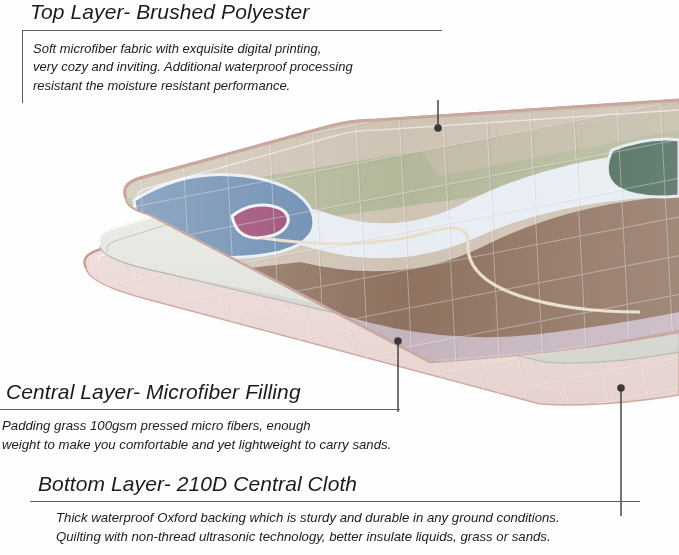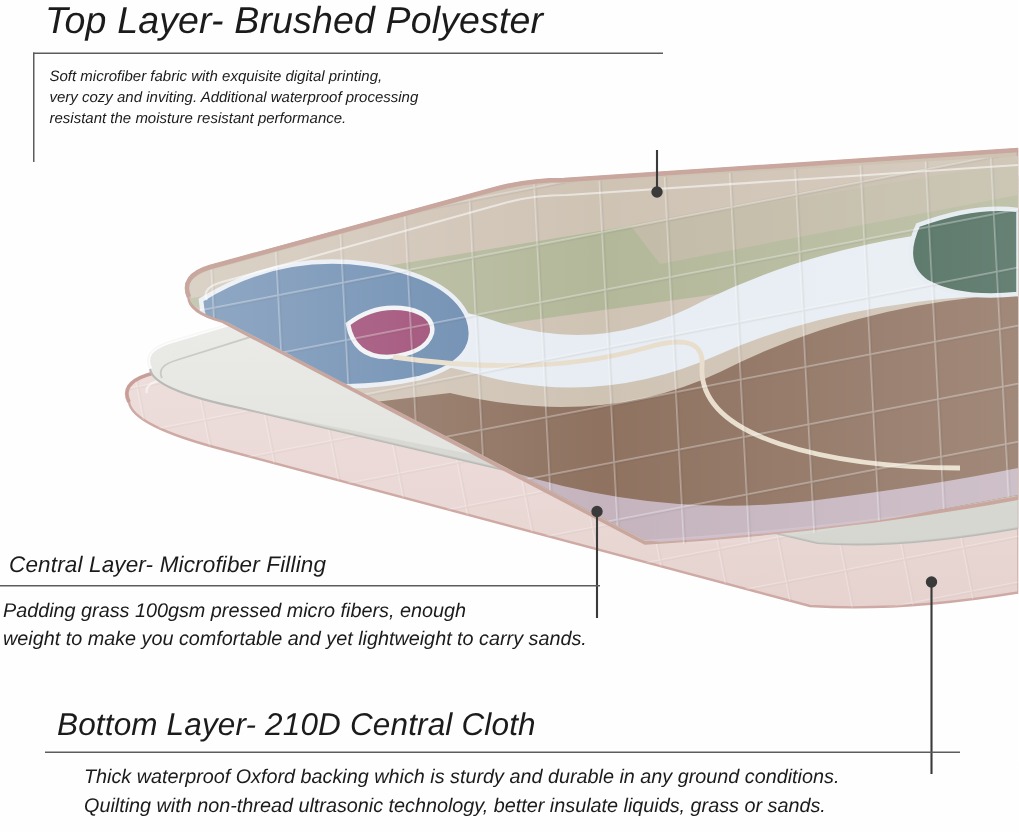--- a/index.html
+++ b/index.html
@@ -50,39 +50,39 @@
     height: 1px;
     width: 100%;
   }
 
   
   #callout-top {
     left: 22px;
     top: 0px;
     width: 420px;
   }
-  #callout-top .callout-title { font-size: 25px; margin: 0 0 6px 8px; }
+  #callout-top .callout-title { font-size: 21px; margin: 0 0 6px 8px; }
   #callout-top .box {
     position: relative;
     border-top: 1px solid #5c5c5c;
     border-left: 1px solid #5c5c5c;
     height: 72px;
   }
   #callout-top .callout-body {
-    font-size: 10px;
+    font-size: 13px;
     padding: 9px 0 0 10px;
   }
 
   
   #callout-central {
     left: 0px;
     top: 368px;
     width: 400px;
   }
-  #callout-central .callout-title { font-size: 15px; margin: 0 0 5px 6px; }
+  #callout-central .callout-title { font-size: 21px; margin: 12px 0 5px 6px; }
   #callout-central .callout-body {
     font-size: 13.2px;
     padding: 7px 0 0 2px;
   }
 
   
   #callout-bottom {
     left: 30px;
     top: 472px;
     width: 610px;

